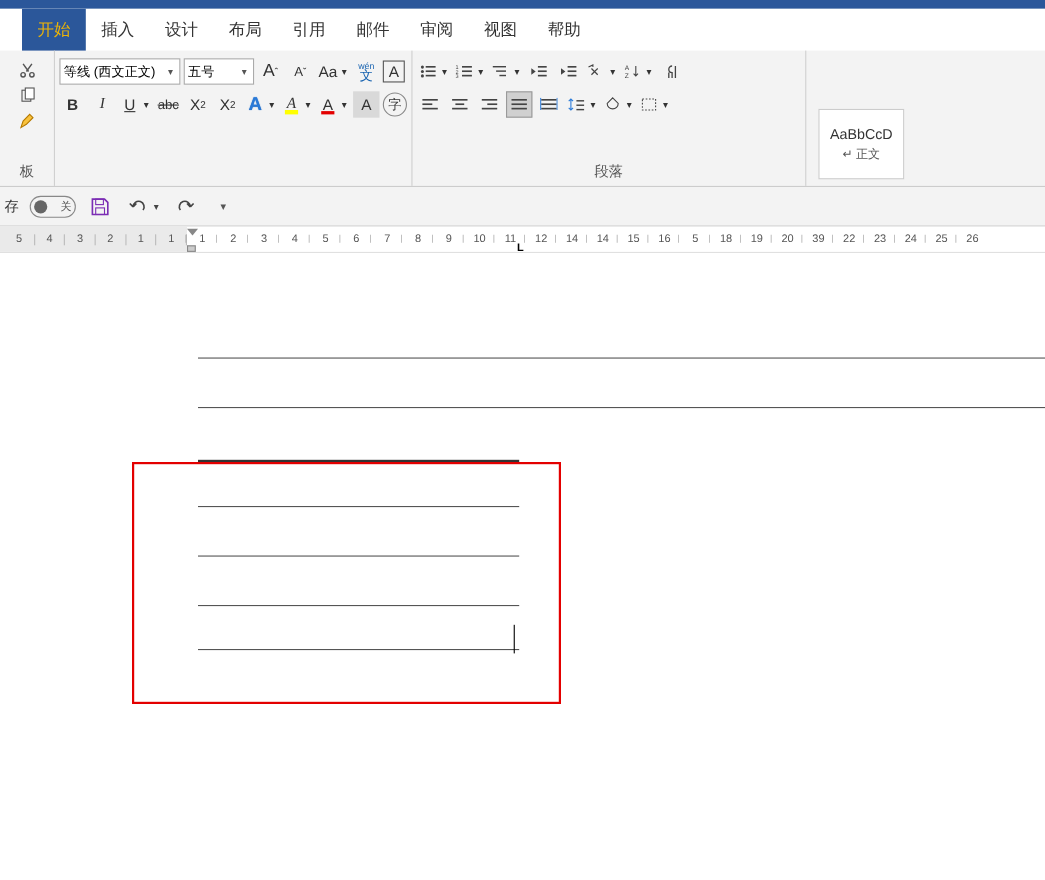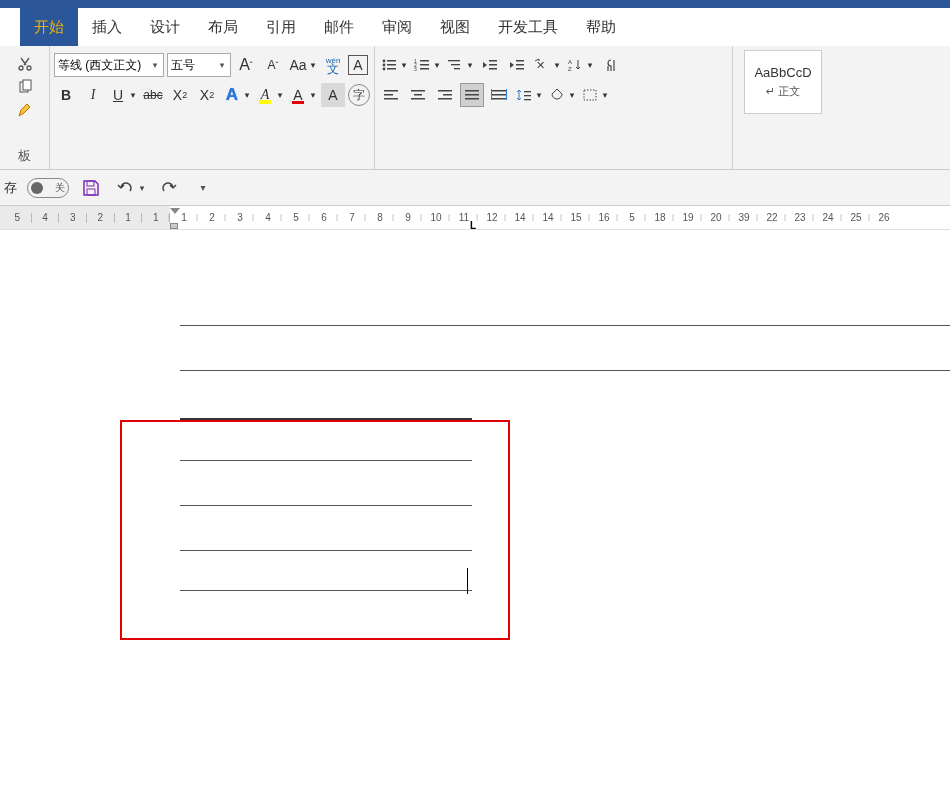--- a/index.html
+++ b/index.html
@@ -79,21 +79,20 @@
 
 <div class="tabs-row">
   <div class="tab active">开始</div>
   <div class="tab">插入</div>
   <div class="tab">设计</div>
   <div class="tab">布局</div>
   <div class="tab">引用</div>
   <div class="tab">邮件</div>
   <div class="tab">审阅</div>
   <div class="tab">视图</div>
-  <div class="tab">开发工具</div>
   <div class="tab">帮助</div>
 </div>
 
 <div class="ribbon">
 
   <div class="ribbon-group clipboard-group">
     <div class="clip-icons">
       <div class="small-icon">
         <svg width="16" height="16" viewBox="0 0 16 16">
             <path d="M4 2l5 7M12 2L7 9M4 14a2 2 0 100-4 2 2 0 000 4zm8 0a2 2 0 100-4 2 2 0 000 4z" stroke="#555" fill="none" stroke-width="1.3"></path>
@@ -319,24 +318,25 @@
         <div class="btn-split">
             <div class="btn-sm">
               <svg width="16" height="14">
                 <rect x="2" y="2" width="12" height="10" fill="none" stroke="#444" stroke-dasharray="1.5"></rect>
               </svg>
             </div>
             <div class="btn-sm" style="min-width:10px;font-size:9px;">▾</div>
           </div>
       </div>
     </div>
+    <div class="group-label">段落</div>
   </div>
 
   <div class="ribbon-group styles-group">
-    <div class="group-controls" style="align-items:center;justify-content:flex-start;">
+    <div class="group-controls" style="align-items:center;justify-content:flex-end;">
       <div class="style-preview">
         <div class="style-big">AaBbCcD</div>
         <div class="style-small">↵ 正文</div>
       </div>
     </div>
     <div class="group-label"></div>
   </div>
 
 </div>
 

